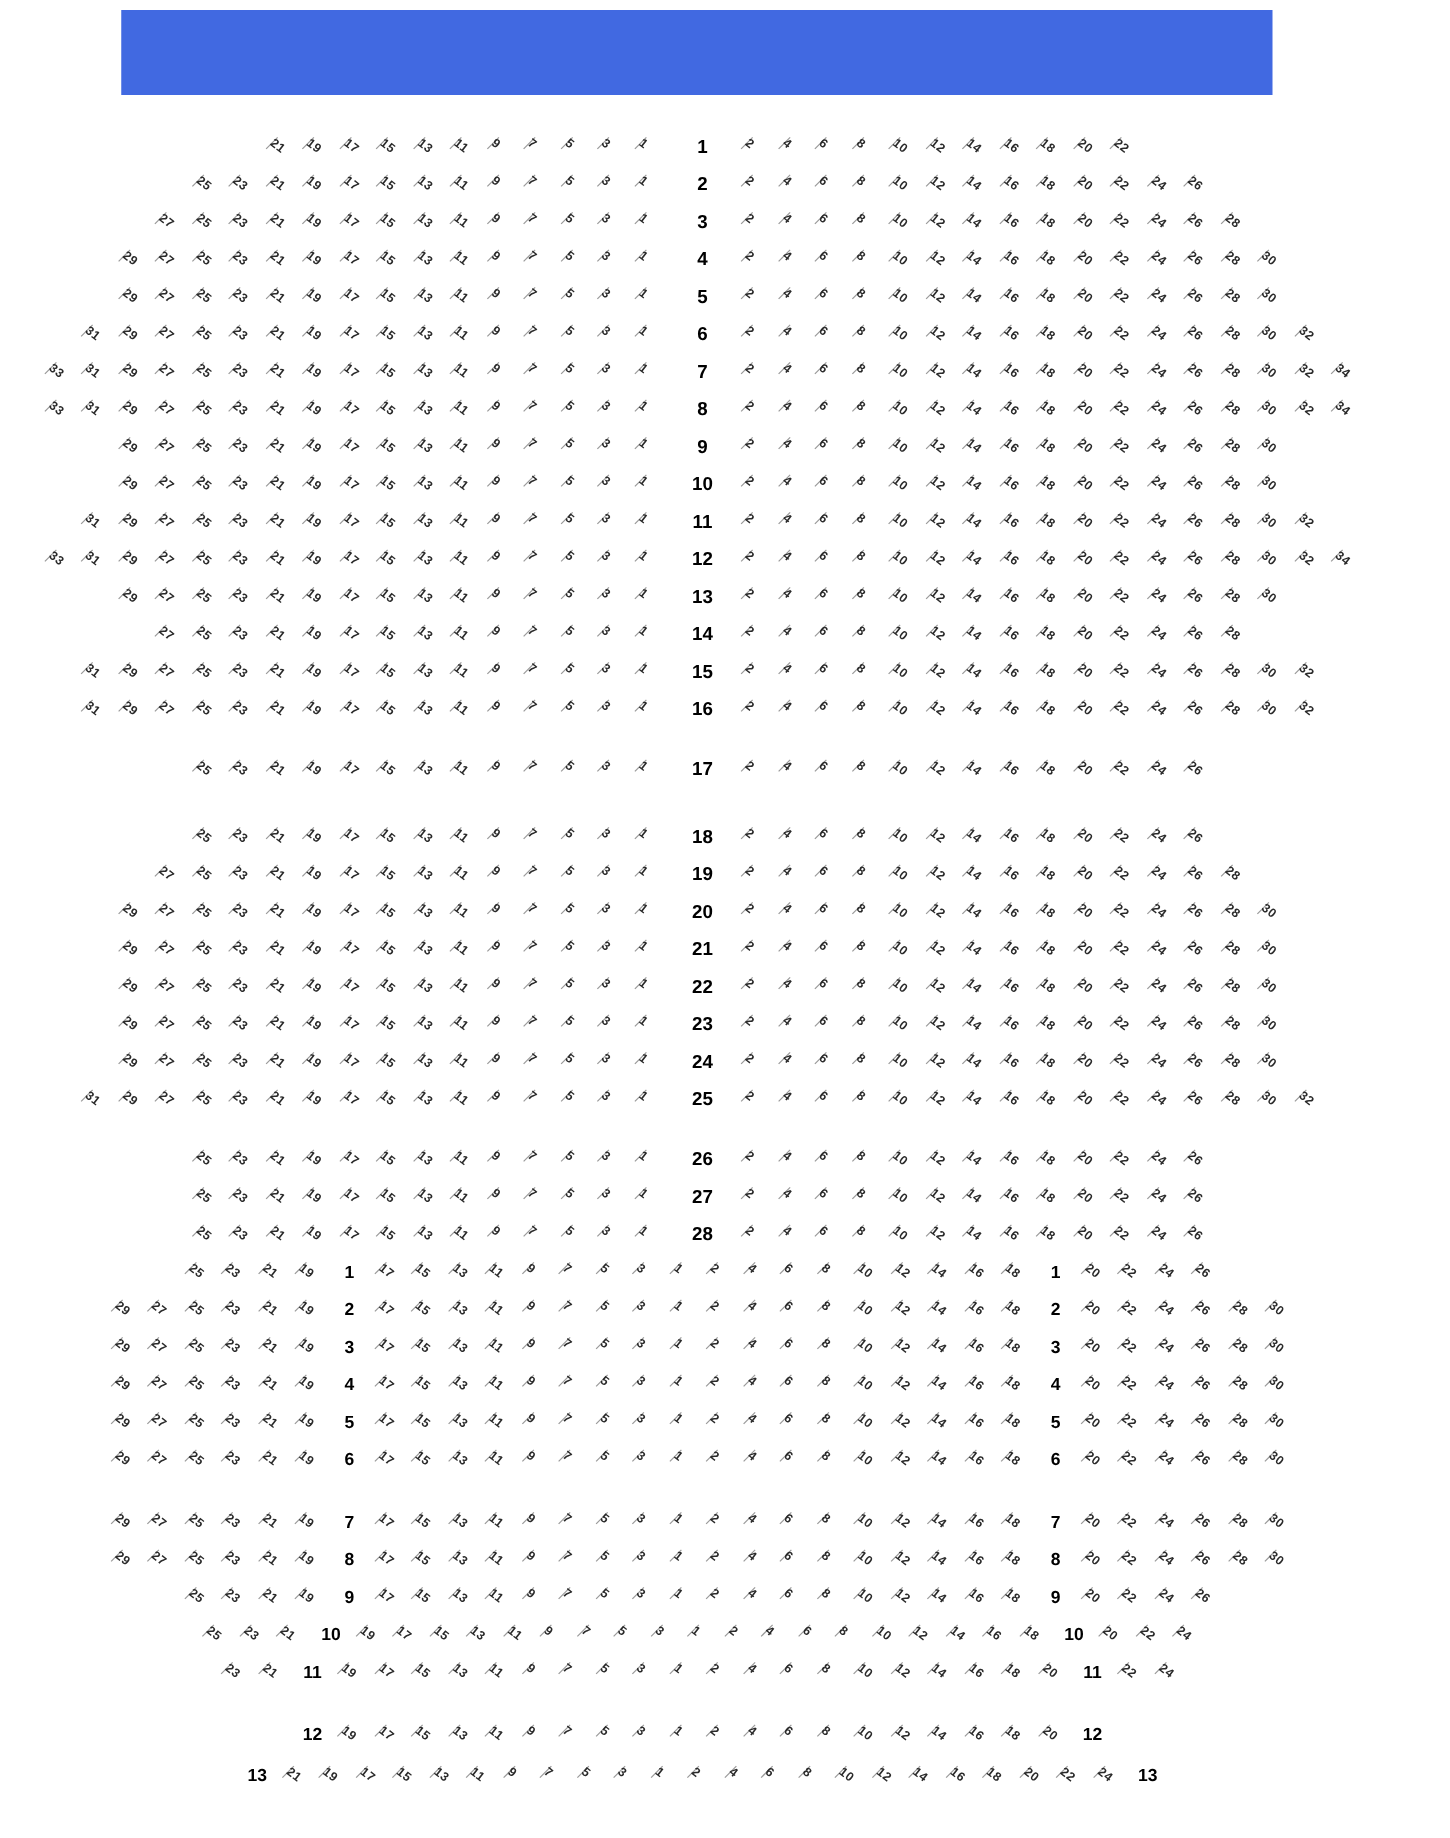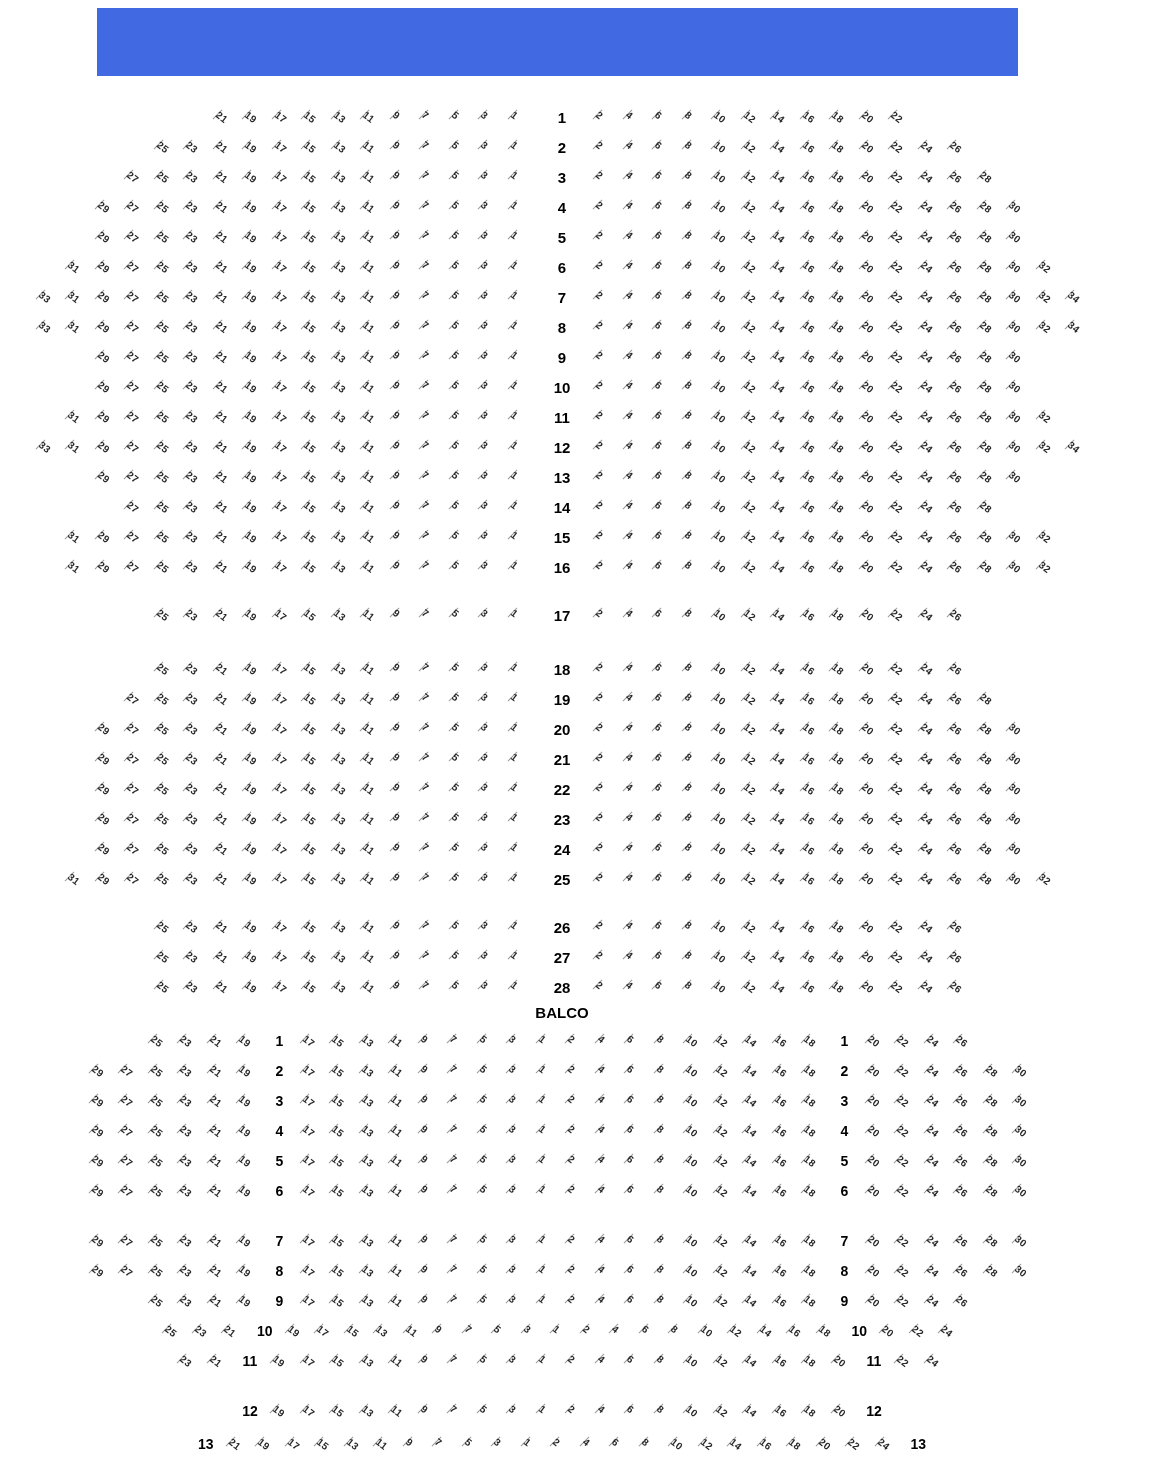--- a/index.html
+++ b/index.html
@@ -3523,21 +3523,20 @@
             <i class="tick"></i>
             <b class="num">24</b>
           </span>
           <span class="seat">
             <i class="tick"></i>
             <b class="num">26</b>
           </span>
         </div>
       </div>
     </div>
-  <div class="balc-head">BALCO</div>
   <div id="balcony-rows">
       <div class="srow">
         <div class="side l">
           <span class="seat">
             <i class="tick"></i>
             <b class="num">25</b>
           </span>
           <span class="seat">
             <i class="tick"></i>
             <b class="num">23</b>

